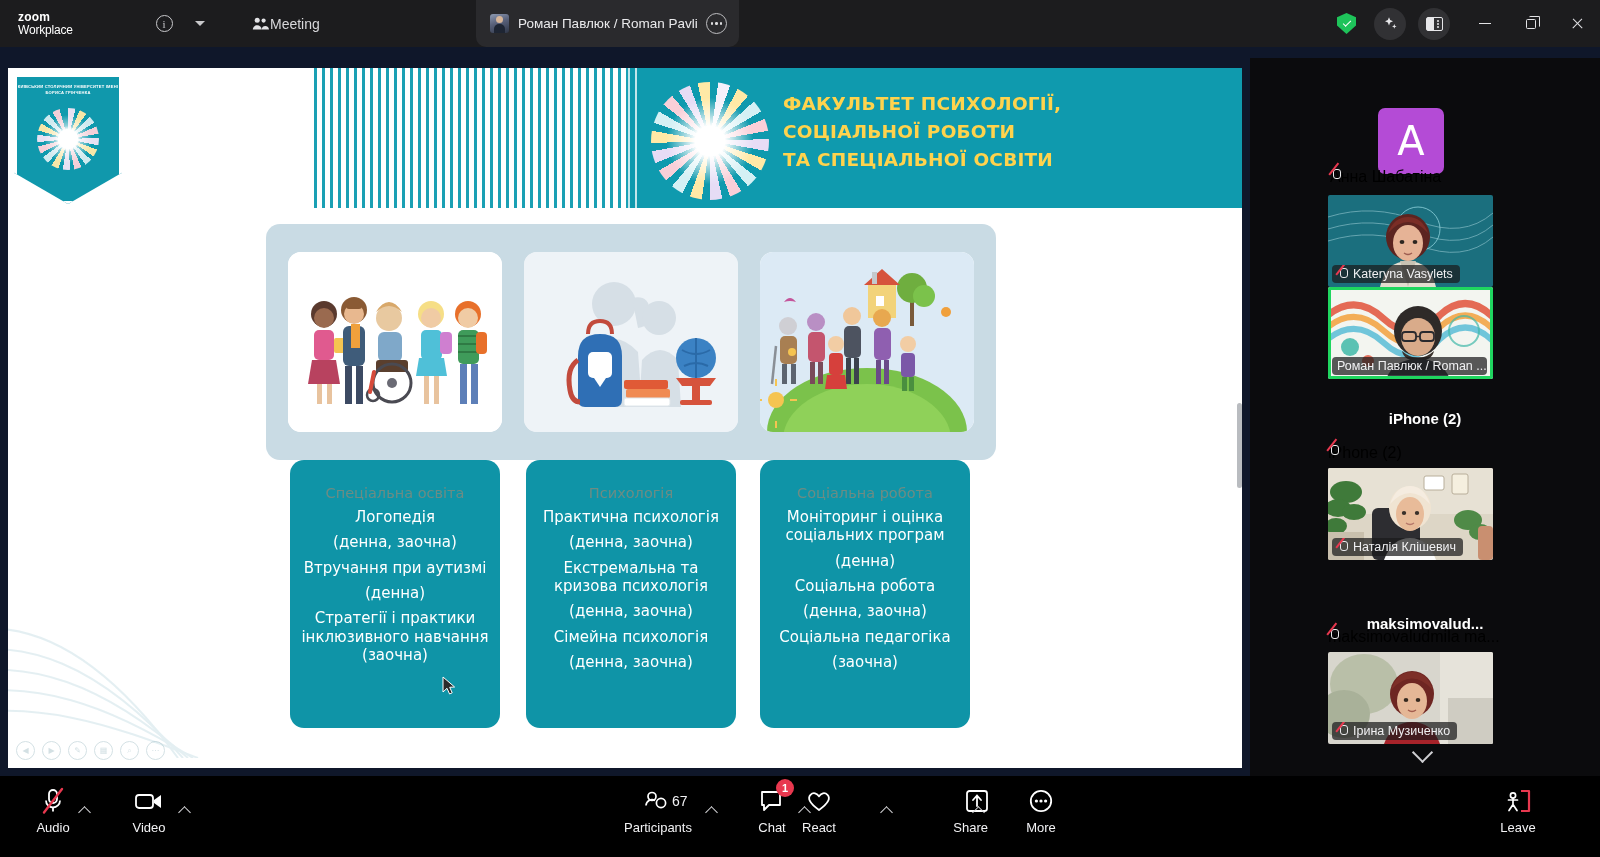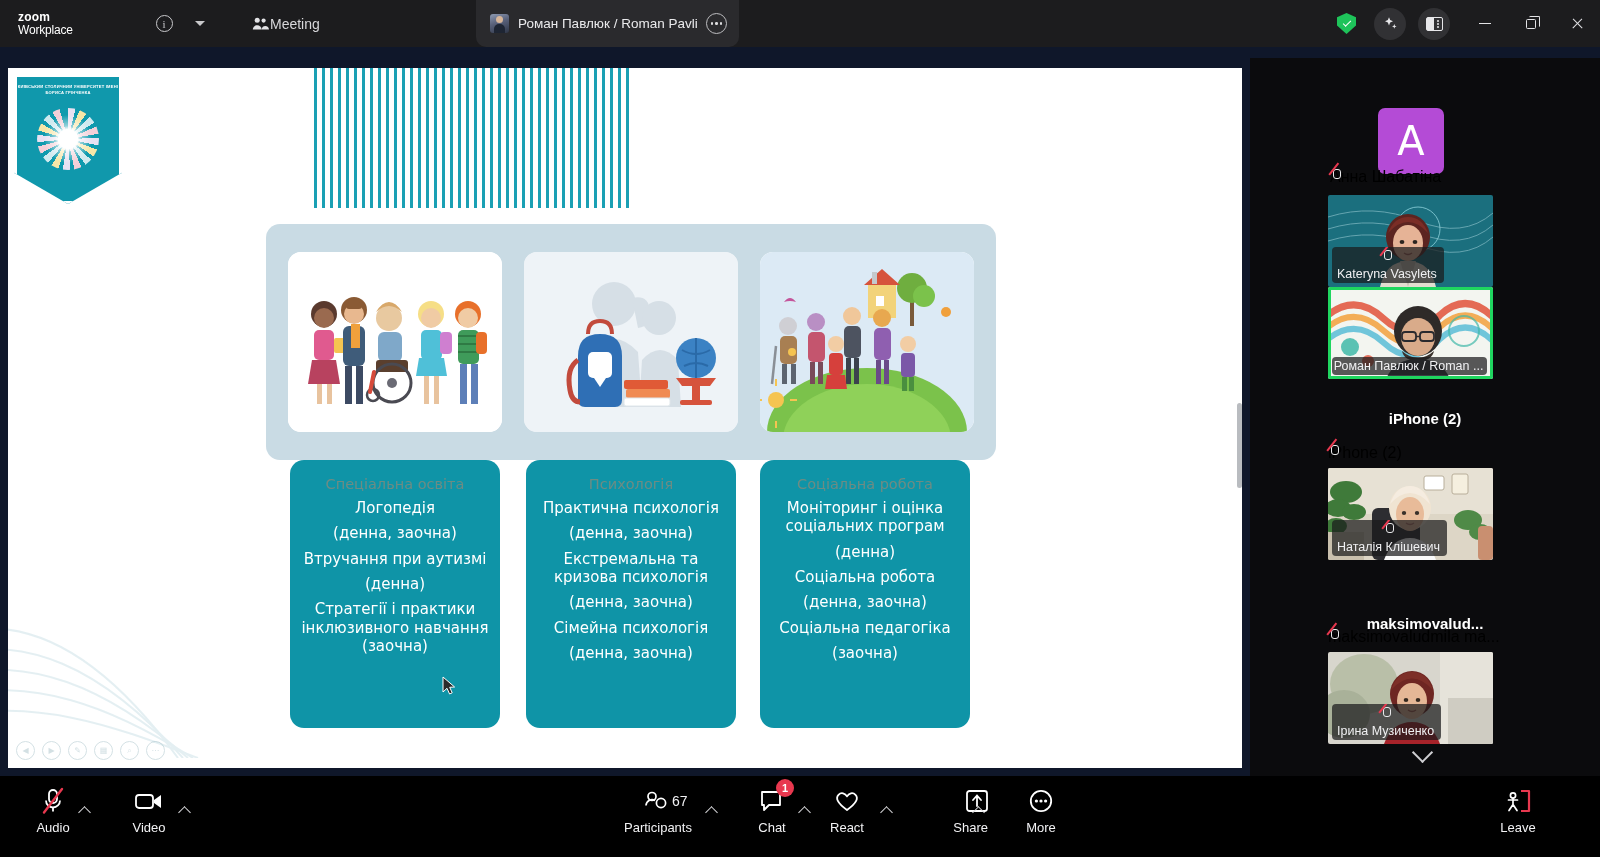--- a/index.html
+++ b/index.html
@@ -160,21 +160,21 @@
     position:absolute; top:28px; width:214px; height:180px; border-radius:13px; background:#fff;
     overflow:hidden;
   }
   .img-card.c1 { left:22px; }
   .img-card.c2 { left:258px; background:#eef3f6; }
   .img-card.c3 { left:494px; }
 
   
   .prog-card {
     position:absolute; top:392px; width:210px; height:268px; border-radius:14px; background:#0f94a7;
-    padding:15px 10px 0; text-align:center;
+    padding:24px 10px 0; text-align:center;
   }
   .prog-card.p1 { left:282px; }
   .prog-card.p2 { left:518px; }
   .prog-card.p3 { left:752px; }
   .prog-head {
     font-size:14.5px; color:#6d8c84; margin-bottom:6px; line-height:1.25;
     font-family:"DejaVu Sans", sans-serif;
   }
   .prog-line {
     font-size:15px; color:#fff; line-height:1.22; margin-bottom:7px;
@@ -193,21 +193,21 @@
   }
 
   
   .rail { position:absolute; left:1250px; top:58px; width:350px; height:718px; background:#0b0b0d; }
 
   .tile { position:absolute; border-radius:2px; overflow:hidden; }
   .tile .namebar {
     position:absolute; left:4px; bottom:4px; max-width:94%;
     display:flex; align-items:center; gap:5px;
     background:rgba(26,26,28,.72); border-radius:4px; padding:2px 7px 2px 5px;
-    font-size:12.5px; color:#f0f0f2; white-space:nowrap; overflow:hidden;flex-direction:column;
+    font-size:12.5px; color:#f0f0f2; white-space:nowrap; overflow:hidden;
   }
   .mic-off { position:relative; width:11px; height:13px; flex:0 0 auto; }
   .mic-off::before {
     content:""; position:absolute; left:2.5px; top:0.5px; width:6px; height:8px;
     border-radius:3px; border:1.3px solid #e8e8ea;
   }
   .mic-off::after {
     content:""; position:absolute; left:-1px; top:6px; width:15px; height:1.6px;
     background:#e8384f; transform:rotate(-52deg); transform-origin:left center;
   }
@@ -321,20 +321,29 @@
       <div class="win-btn close">
           <div class="wb-x"></div>
         </div>
     </div>
   </div>
 
   <div class="stage">
 
     <div class="slide-header">
       <div class="stripes"></div>
+      <div class="hdr-teal">
+        <div class="hdr-teal-stripes"></div>
+        <div class="fac-logo"></div>
+        <div class="fac-text">
+          <div>ФАКУЛЬТЕТ ПСИХОЛОГІЇ,</div>
+          <div>СОЦІАЛЬНОЇ РОБОТИ</div>
+          <div>ТА СПЕЦІАЛЬНОЇ ОСВІТИ</div>
+        </div>
+      </div>
 
       <div class="crest">
         <div class="ctxt">КИЇВСЬКИЙ СТОЛИЧНИЙ УНІВЕРСИТЕТ ІМЕНІ БОРИСА ГРІНЧЕНКА</div>
         <div class="cstar"></div>
       </div>
 
     </div>
 
     <svg class="swirl" viewBox="0 0 300 300">
       <g fill="none" stroke="#cfe3e9" stroke-width="2">
@@ -692,21 +701,21 @@
       <div class="glyph">
         <svg width="24" height="22" viewBox="0 0 24 22">
           <path d="M2 2h18v13H9l-5 5v-5H2z" fill="none" stroke="#fff" stroke-width="1.8" stroke-linejoin="round"></path>
         </svg>
         <div class="badge">1</div>
       </div>
       <div class="lbl">Chat</div>
     </div>
     <div class="caret" style="position:absolute;left:798px;top:28px;"></div>
 
-    <div class="tool" style="left:808px;">
+    <div class="tool" style="left:780px;">
       <div class="glyph">
         <svg width="26" height="22" viewBox="0 0 26 22">
           <path d="M13 20 C3 13 1.5 8 4.5 4.8 C7.2 2 11.2 3.2 13 6.4 C14.8 3.2 18.8 2 21.5 4.8 C24.5 8 23 13 13 20z" fill="none" stroke="#fff" stroke-width="1.8" stroke-linejoin="round"></path>
         </svg>
       </div>
       <div class="lbl">React</div>
     </div>
     <div class="caret" style="position:absolute;left:880px;top:28px;"></div>
 
     <div class="tool" style="left:910px;align-items:flex-end;">

